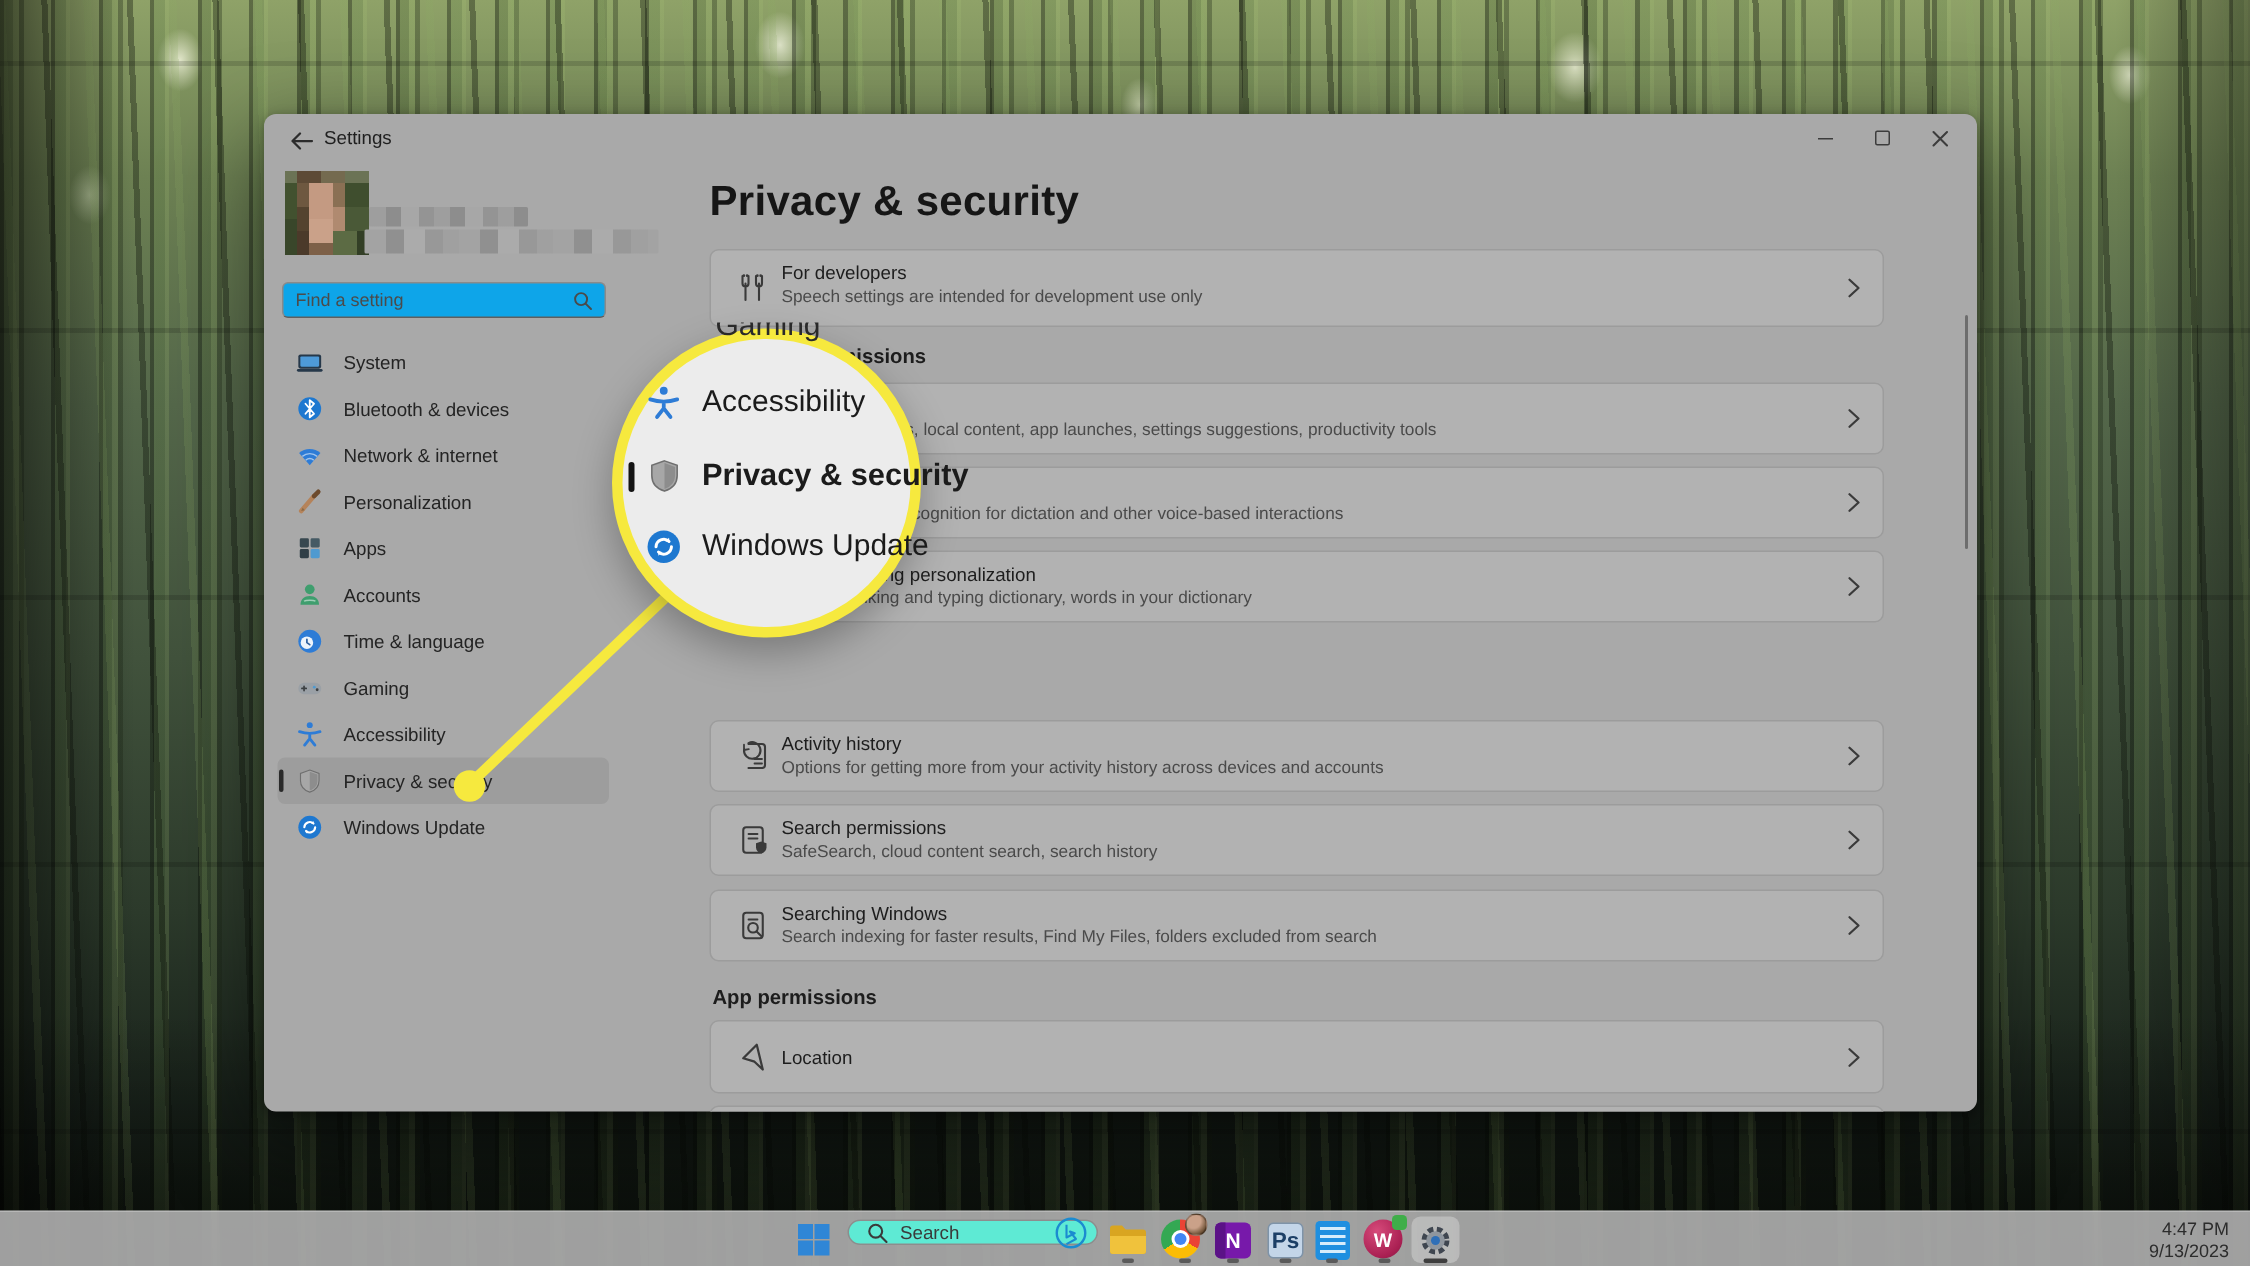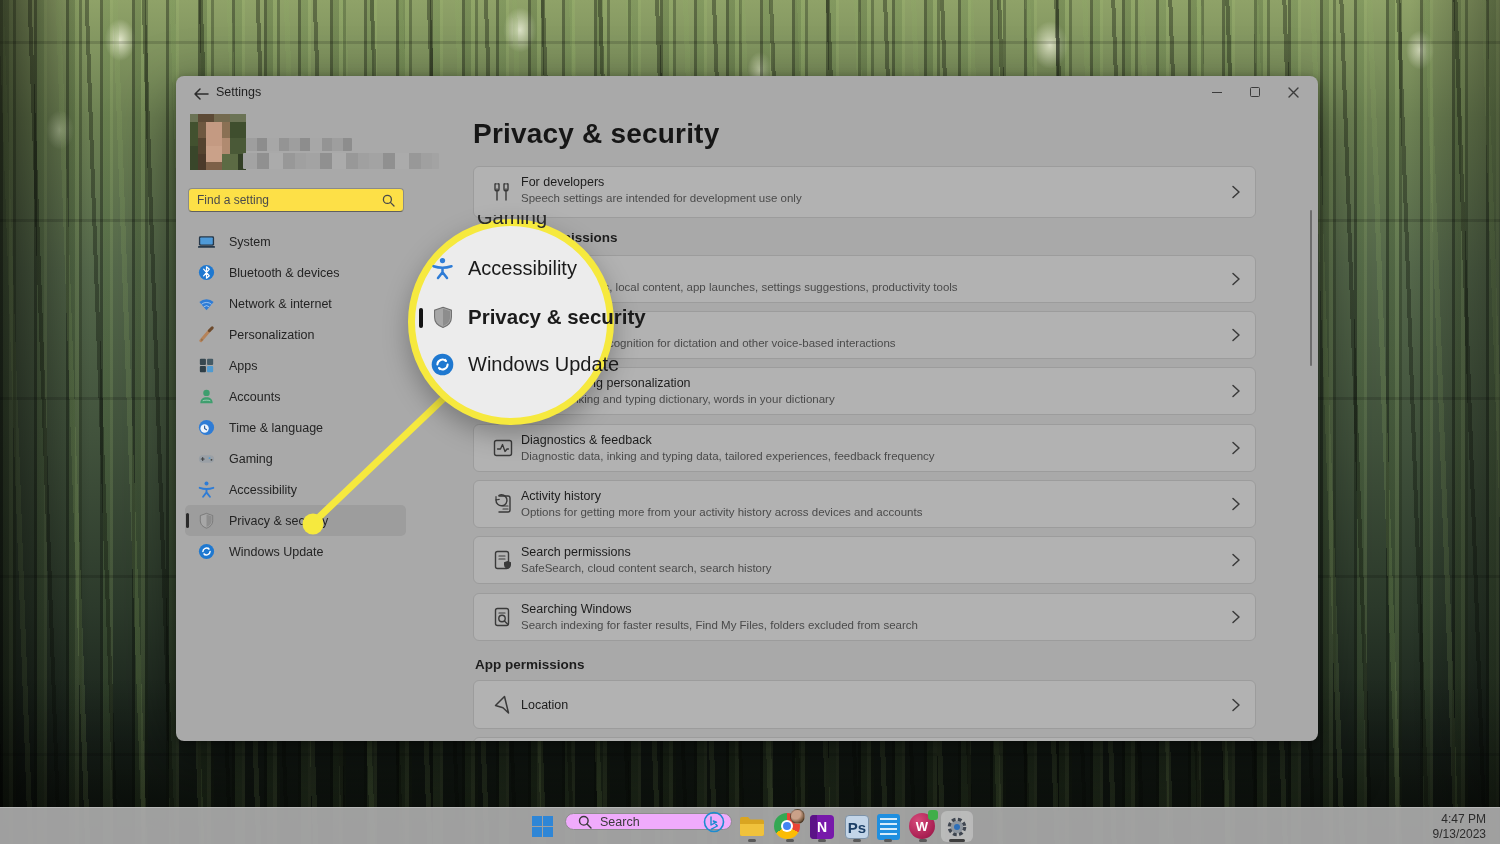--- a/index.html
+++ b/index.html
@@ -57,21 +57,21 @@
   .ctl-max-glyph { width:10px; height:10px; border:1.4px solid #3c3c3c; border-radius:1.5px; }
 
   
   .avatar { position:absolute; left:14px; top:38px; width:56px; height:56px; }
   .name-bar1 { position:absolute; left:70px; top:62px; width:106px; height:13px; border-radius:1px;
     background:repeating-linear-gradient(90deg,#9e9e9e 0 11px,#8d8d8d 11px 21px,#a7a7a7 21px 33px,#949494 33px 43px); }
   .name-bar2 { position:absolute; left:67px; top:77px; width:196px; height:16px; border-radius:1px;
     background:repeating-linear-gradient(90deg,#a3a3a3 0 14px,#909090 14px 26px,#ababab 26px 40px,#989898 40px 52px,#a0a0a0 52px 63px); }
   .search-box {
     position:absolute; left:12px; top:112px; width:216px; height:24px;
-    background:#fde047; border:1px solid #8a8a8a; border-bottom:1.6px solid #5f5f5f; border-radius:4px;
+    background:#0ea5e9; border:1px solid #8a8a8a; border-bottom:1.6px solid #5f5f5f; border-radius:4px;
     display:flex; align-items:center; padding:0 8px; font-size:12px; color:#4b4b4b;
   }
   .search-box .ph { flex:1; }
   .nav { position:absolute; left:9px; top:150px; width:221px; }
   .nav-item { position:relative; height:31px; display:flex; align-items:center; border-radius:5px; padding-left:12px; cursor:pointer; }
   .nav-item .nico { width:19px; height:19px; margin-right:13px; flex:0 0 auto; }
   .nav-item .nlabel { font-size:12.5px; color:#242424; white-space:nowrap; }
   .nav-item.selected { background:#9d9d9d; }
   .nav-item.selected::before {
     content:""; position:absolute; left:1px; top:8px; width:3px; height:15px; border-radius:2px; background:#2a2a2a;
@@ -107,21 +107,21 @@
 
   
   .taskbar {
     position:absolute; left:0; bottom:0; width:1500px; height:37px;
     background:rgba(173,173,173,.92); border-top:1px solid rgba(255,255,255,.25);
   }
   .tb-icon { position:absolute; top:6px; cursor:pointer; }
   .tb-indicator { position:absolute; bottom:2px; width:8px; height:3px; border-radius:2px; background:#5a5a5a; }
   .tb-search {
     position:absolute; left:565px; top:5px; width:167px; height:17px; border-radius:14px;
-    background:#f0abfc; border:1px solid #8d8d8d; display:flex; align-items:center; padding:0 6px 0 12px; cursor:pointer;
+    background:#5eead4; border:1px solid #8d8d8d; display:flex; align-items:center; padding:0 6px 0 12px; cursor:pointer;
   }
   .tb-search .tlabel { flex:1; font-size:12.5px; color:#3a3a3a; margin-left:8px; }
   .tb-settings-bg { position:absolute; left:941px; top:3px; width:32px; height:31px; border-radius:6px; background:rgba(255,255,255,.28); }
   .clock { position:absolute; right:14px; top:4px; text-align:right; font-size:12px; color:#2c2c2c; line-height:15px; }
 </style>
 </head>
 <body>
 
 <div class="desktop">
   <div class="bamboo-layer-1"></div>
@@ -321,31 +321,20 @@
       </div>
 
       <div class="card" style="top:291px; height:48px;">
         <div class="ctitle">Inking &amp; typing personalization</div>
         <div class="csub">Personal inking and typing dictionary, words in your dictionary</div>
         <svg class="chev" viewBox="0 0 10 14">
             <path d="M2 1.5 L8 7 L2 12.5" stroke="#3a3a3a" stroke-width="1.5" fill="none" stroke-linecap="round" stroke-linejoin="round"></path>
           </svg>
       </div>
 
-      <div class="card" style="top:348px; height:48px;">
-        <svg class="cico" viewBox="0 0 24 24">
-          <rect x="3.5" y="4.5" width="17" height="15" rx="2" stroke="#3a3a3a" stroke-width="1.4" fill="none"></rect>
-          <path d="M6.5 13 h3 l2-4.5 2.5 7 2-2.5 h1.5" stroke="#3a3a3a" stroke-width="1.3" fill="none" stroke-linecap="round" stroke-linejoin="round"></path>
-        </svg>
-        <div class="ctitle">Diagnostics &amp; feedback</div>
-        <div class="csub">Diagnostic data, inking and typing data, tailored experiences, feedback frequency</div>
-        <svg class="chev" viewBox="0 0 10 14">
-            <path d="M2 1.5 L8 7 L2 12.5" stroke="#3a3a3a" stroke-width="1.5" fill="none" stroke-linecap="round" stroke-linejoin="round"></path>
-          </svg>
-      </div>
 
       <div class="card" style="top:404px; height:48px;">
         <svg class="cico" viewBox="0 0 24 24">
           <path d="M8 4 h9 a2 2 0 0 1 2 2 v12 a2 2 0 0 1-2 2 h-9" stroke="#3a3a3a" stroke-width="1.4" fill="none" stroke-linecap="round"></path>
           <path d="M5 8 a5.5 5.5 0 1 0 3-4.6" stroke="#3a3a3a" stroke-width="1.4" fill="none" stroke-linecap="round"></path>
           <path d="M5 4.5 L5 8 L8.2 7.4" stroke="#3a3a3a" stroke-width="1.2" fill="none" stroke-linecap="round" stroke-linejoin="round"></path>
           <path d="M12 14 h5 M12 17 h5" stroke="#3a3a3a" stroke-width="1.2" stroke-linecap="round"></path>
         </svg>
         <div class="ctitle">Activity history</div>
         <div class="csub">Options for getting more from your activity history across devices and accounts</div>

